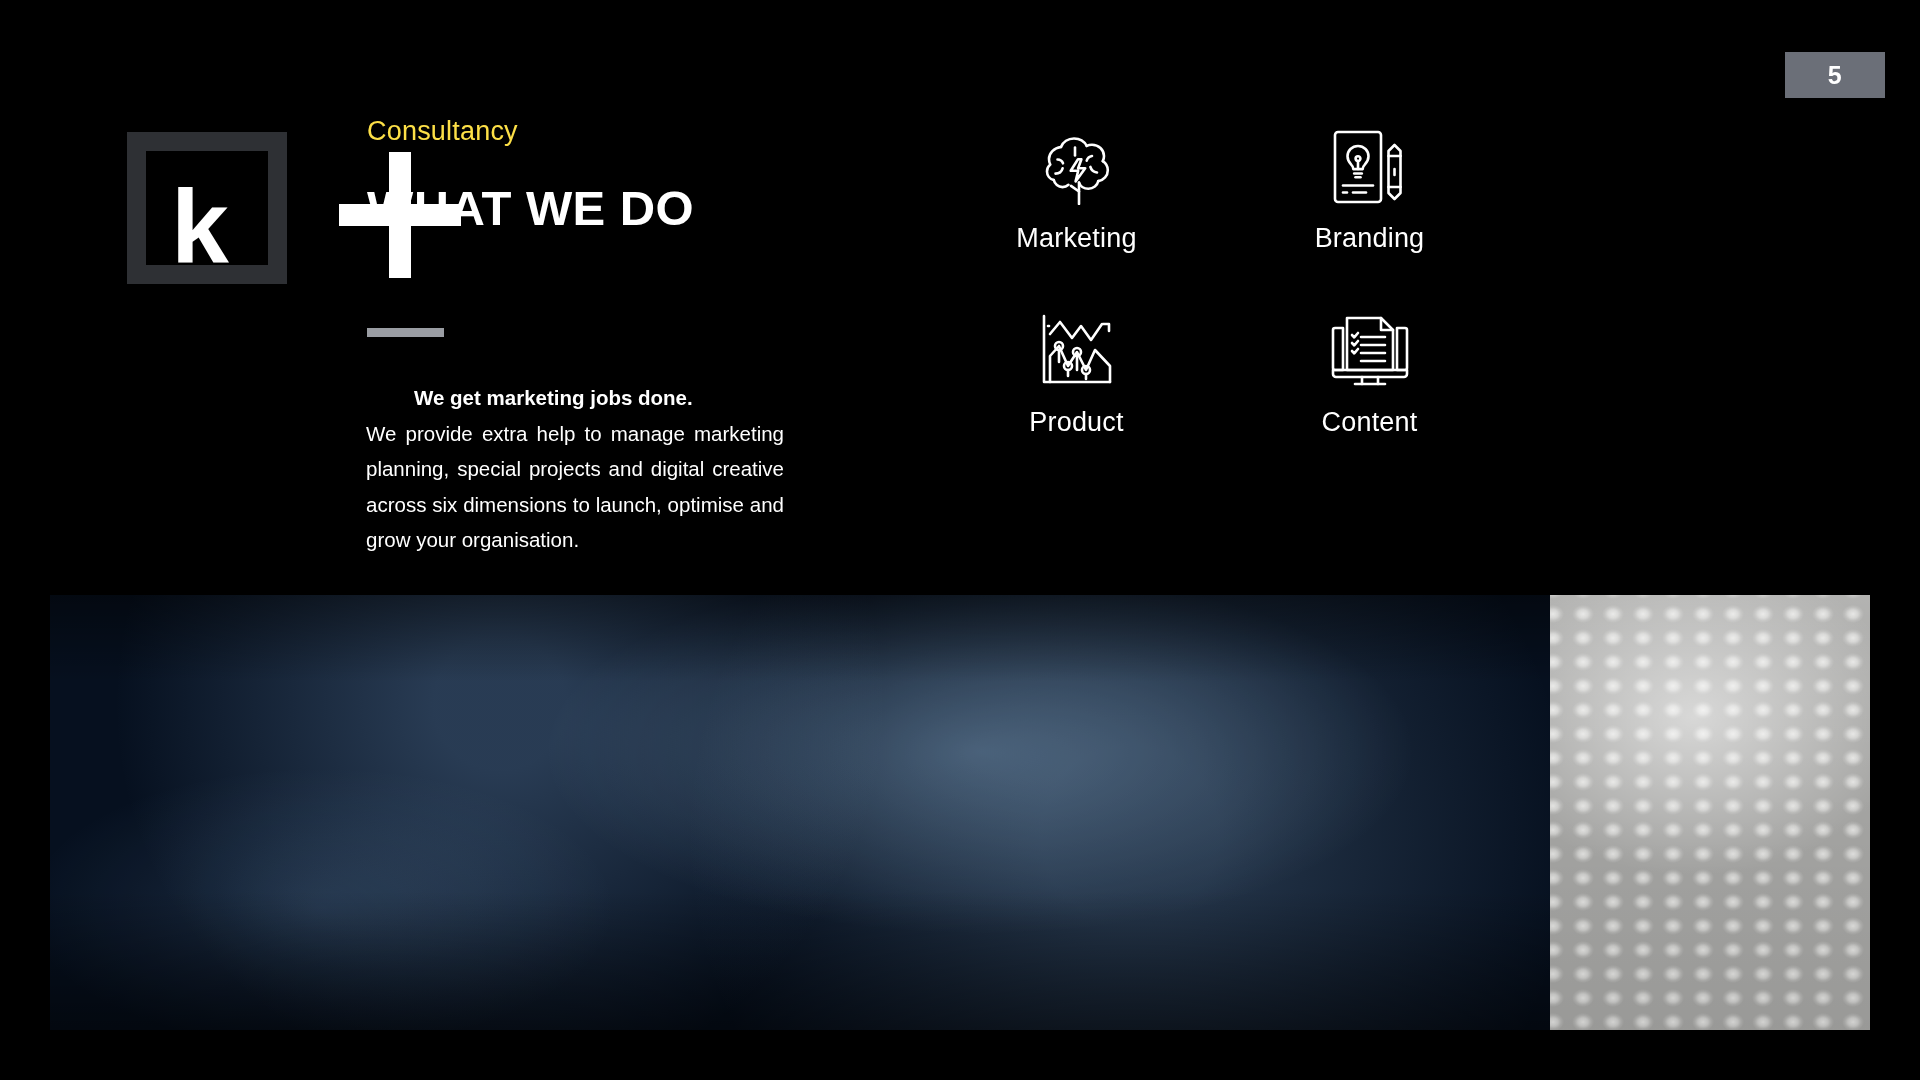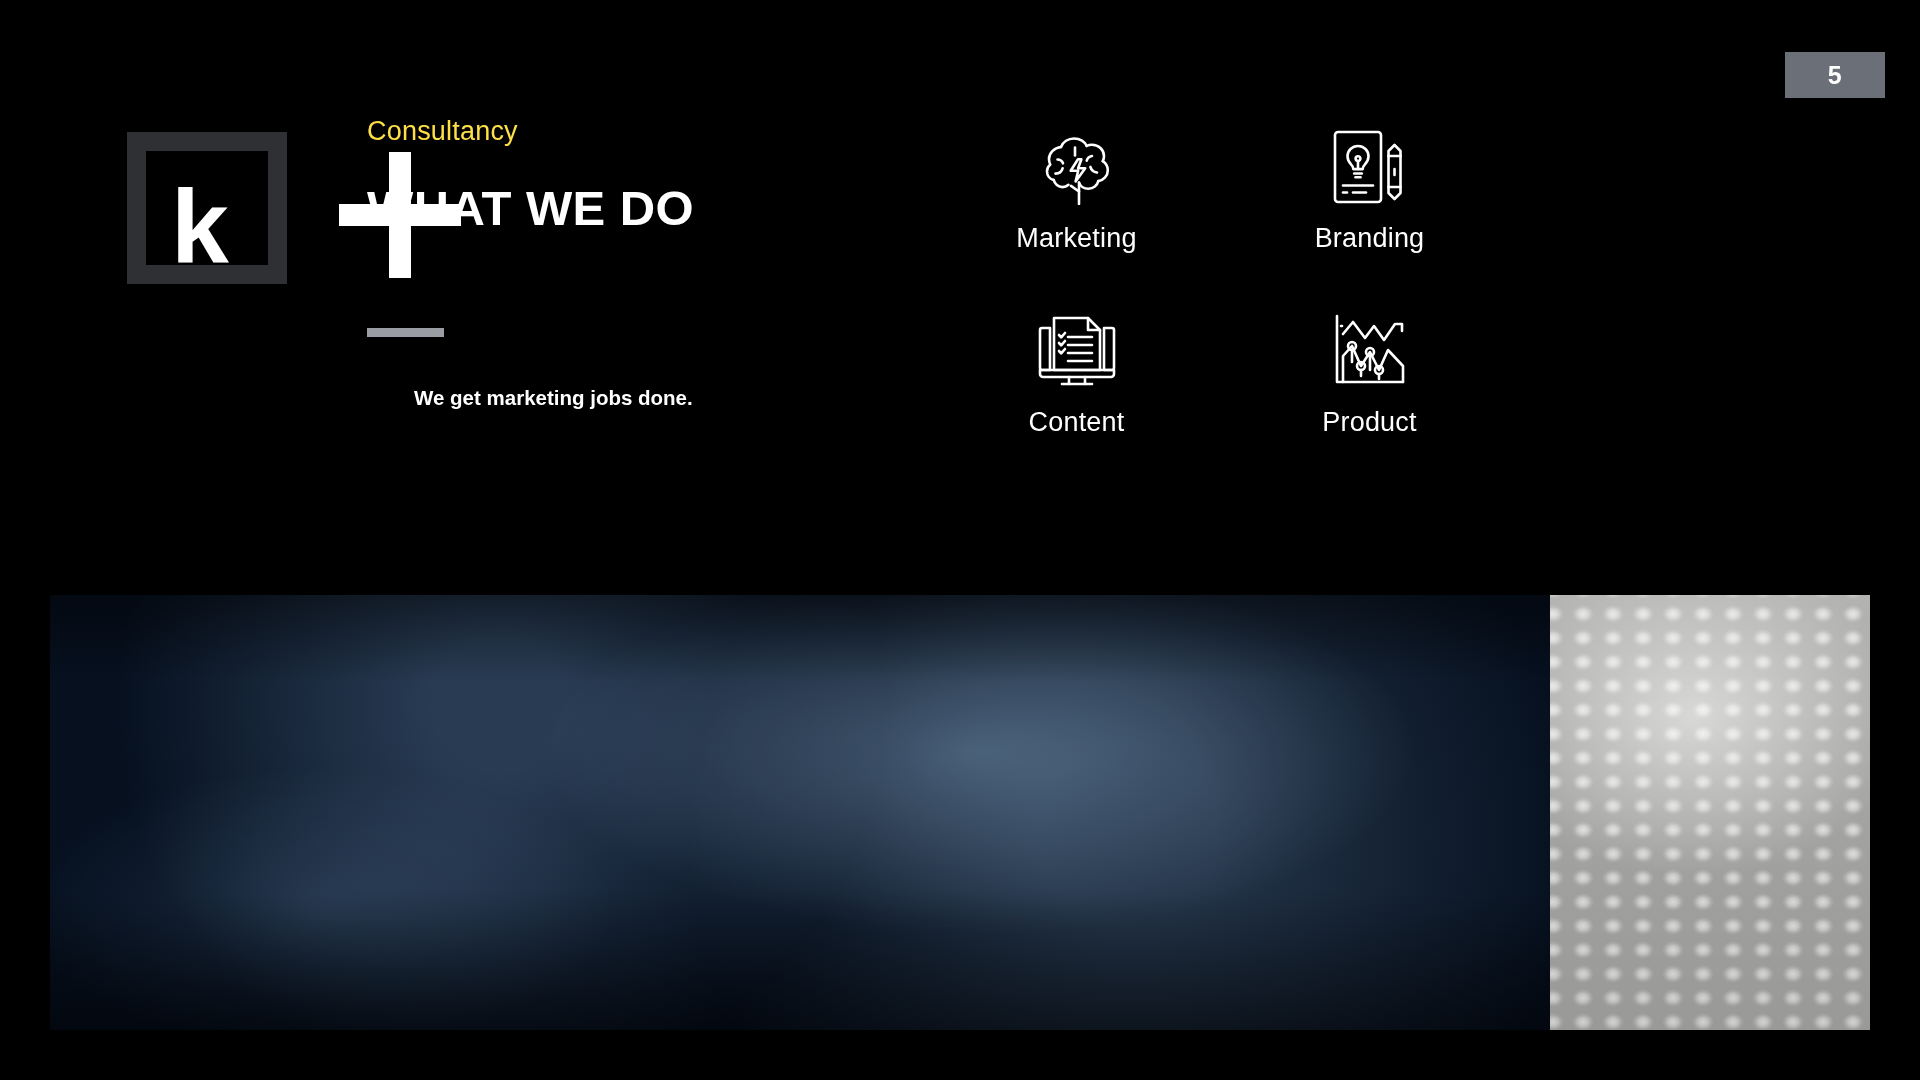--- a/index.html
+++ b/index.html
@@ -116,21 +116,21 @@
   <div class="logo-k">k</div>
   <div class="logo-plus-v"></div>
   <div class="logo-plus-h"></div>
 </div>
 
 <div class="eyebrow">Consultancy</div>
 <h1 class="title">WHAT WE DO</h1>
 
 <div class="rule"></div>
 <div class="copy">
-  <span class="lead">We get marketing jobs done.</span>
+  <span class="lead">We get marketing jobs done.</span><span>We provide extra help to manage marketing planning, special projects and digital creative across six dimensions to launch, optimise and grow your organisation.</span>
 </div>
 
 <div class="icon-grid">
 
   <div class="icon-row row1">
 
     <div class="icon-cell">
       <div class="icon-art">
         <svg width="84" height="76" viewBox="0 0 84 76" fill="none" stroke="#ffffff" stroke-width="2.6" stroke-linecap="round" stroke-linejoin="round">
           <path d="M26 18c-7 1-12 6-12 12 0 2 .4 4 1.3 5.6-2 1.6-3.3 4-3.3 6.8 0 4.2 2.9 7.7 6.8 8.7"></path>
@@ -175,54 +175,54 @@
 
 
   </div>
 
   <div class="icon-row row2">
 
 
     <div class="icon-cell">
       <div class="icon-art">
         <svg width="82" height="78" viewBox="0 0 82 78" fill="none" stroke="#ffffff" stroke-width="2.6" stroke-linecap="round" stroke-linejoin="round">
+          <path d="M8 4v66h66"></path>
+          <path d="M14 22l10-12 12 16 9-12 10 14 11-16"></path>
+          <path d="M67 12h6v7"></path>
+          <path d="M14 70V44l9-10 9 20 9-14 9 18 9-20 15 16v16"></path>
+          <circle cx="23" cy="34" r="4"></circle>
+          <circle cx="32" cy="54" r="4"></circle>
+          <circle cx="41" cy="40" r="4"></circle>
+          <circle cx="50" cy="58" r="4"></circle>
+          <path d="M23 38v12M32 58v6M41 44v14M50 62v5"></path>
+          <path d="M12 14h1"></path>
+        </svg>
+      </div>
+      <div class="icon-label">Product</div>
+    </div>
+
+    <div class="icon-cell">
+      <div class="icon-art">
+        <svg width="82" height="78" viewBox="0 0 82 78" fill="none" stroke="#ffffff" stroke-width="2.6" stroke-linecap="round" stroke-linejoin="round">
           <path d="M6 16h8v42H6a2 2 0 0 1-2-2V18a2 2 0 0 1 2-2z"></path>
           <path d="M76 16h-8v42h8a2 2 0 0 0 2-2V18a2 2 0 0 0-2-2z"></path>
           <path d="M4 58h74v4a3 3 0 0 1-3 3H7a3 3 0 0 1-3-3v-4z"></path>
           <path d="M33 65v7M49 65v7"></path>
           <path d="M26 72h30"></path>
           <path d="M18 6h34l12 12v40H18V6z"></path>
           <path d="M52 6v12h12"></path>
           <path d="M32 25h24M32 33h24M32 41h24M32 49h24"></path>
           <path d="M23 23l2.2 2.4L29 21"></path>
           <path d="M23 31l2.2 2.4L29 29"></path>
           <path d="M23 39l2.2 2.4L29 37"></path>
         </svg>
       </div>
       <div class="icon-label">Content</div>
     </div>
 
-    <div class="icon-cell">
-      <div class="icon-art">
-        <svg width="82" height="78" viewBox="0 0 82 78" fill="none" stroke="#ffffff" stroke-width="2.6" stroke-linecap="round" stroke-linejoin="round">
-          <path d="M8 4v66h66"></path>
-          <path d="M14 22l10-12 12 16 9-12 10 14 11-16"></path>
-          <path d="M67 12h6v7"></path>
-          <path d="M14 70V44l9-10 9 20 9-14 9 18 9-20 15 16v16"></path>
-          <circle cx="23" cy="34" r="4"></circle>
-          <circle cx="32" cy="54" r="4"></circle>
-          <circle cx="41" cy="40" r="4"></circle>
-          <circle cx="50" cy="58" r="4"></circle>
-          <path d="M23 38v12M32 58v6M41 44v14M50 62v5"></path>
-          <path d="M12 14h1"></path>
-        </svg>
-      </div>
-      <div class="icon-label">Product</div>
-    </div>
-
   </div>
 </div>
 
 <div class="band">
 
   <div class="band-main">
     <div class="tex"></div>
     <div class="tex-sheen"></div>
     <div class="tex-dark"></div>
   </div>

